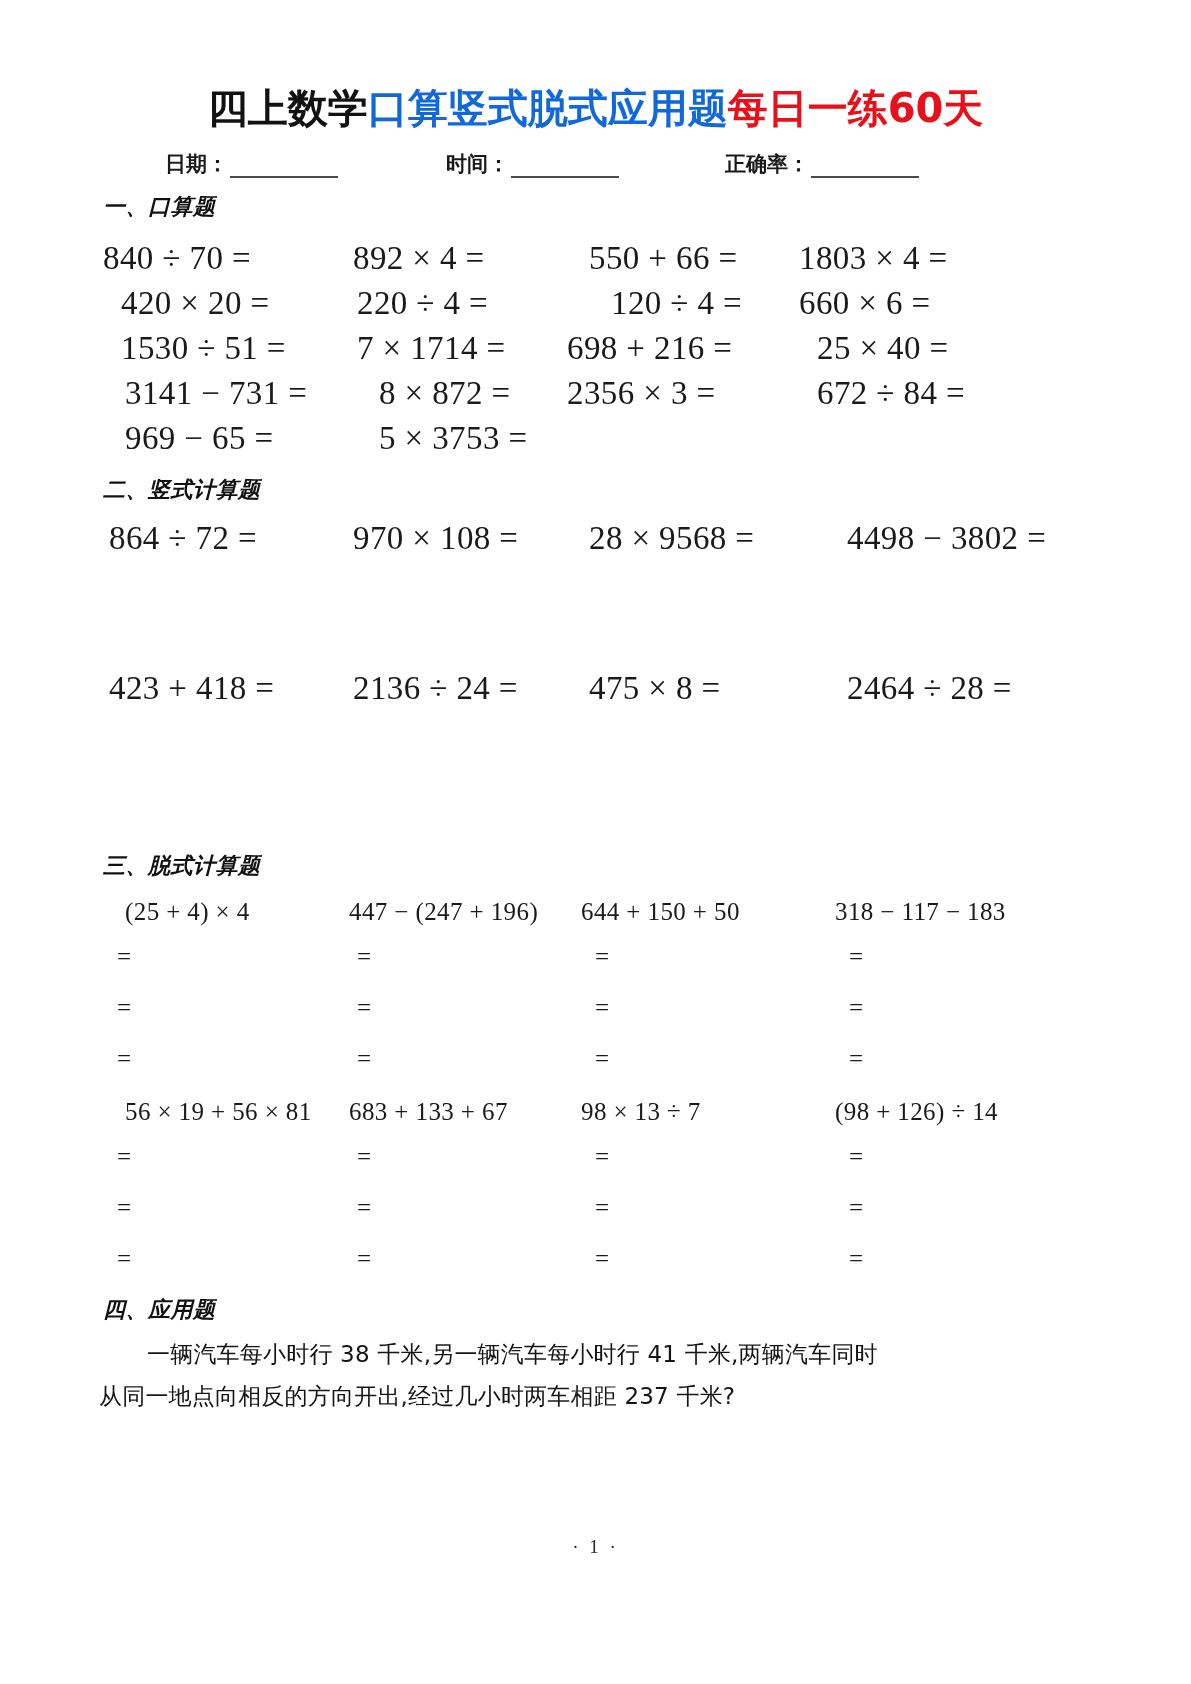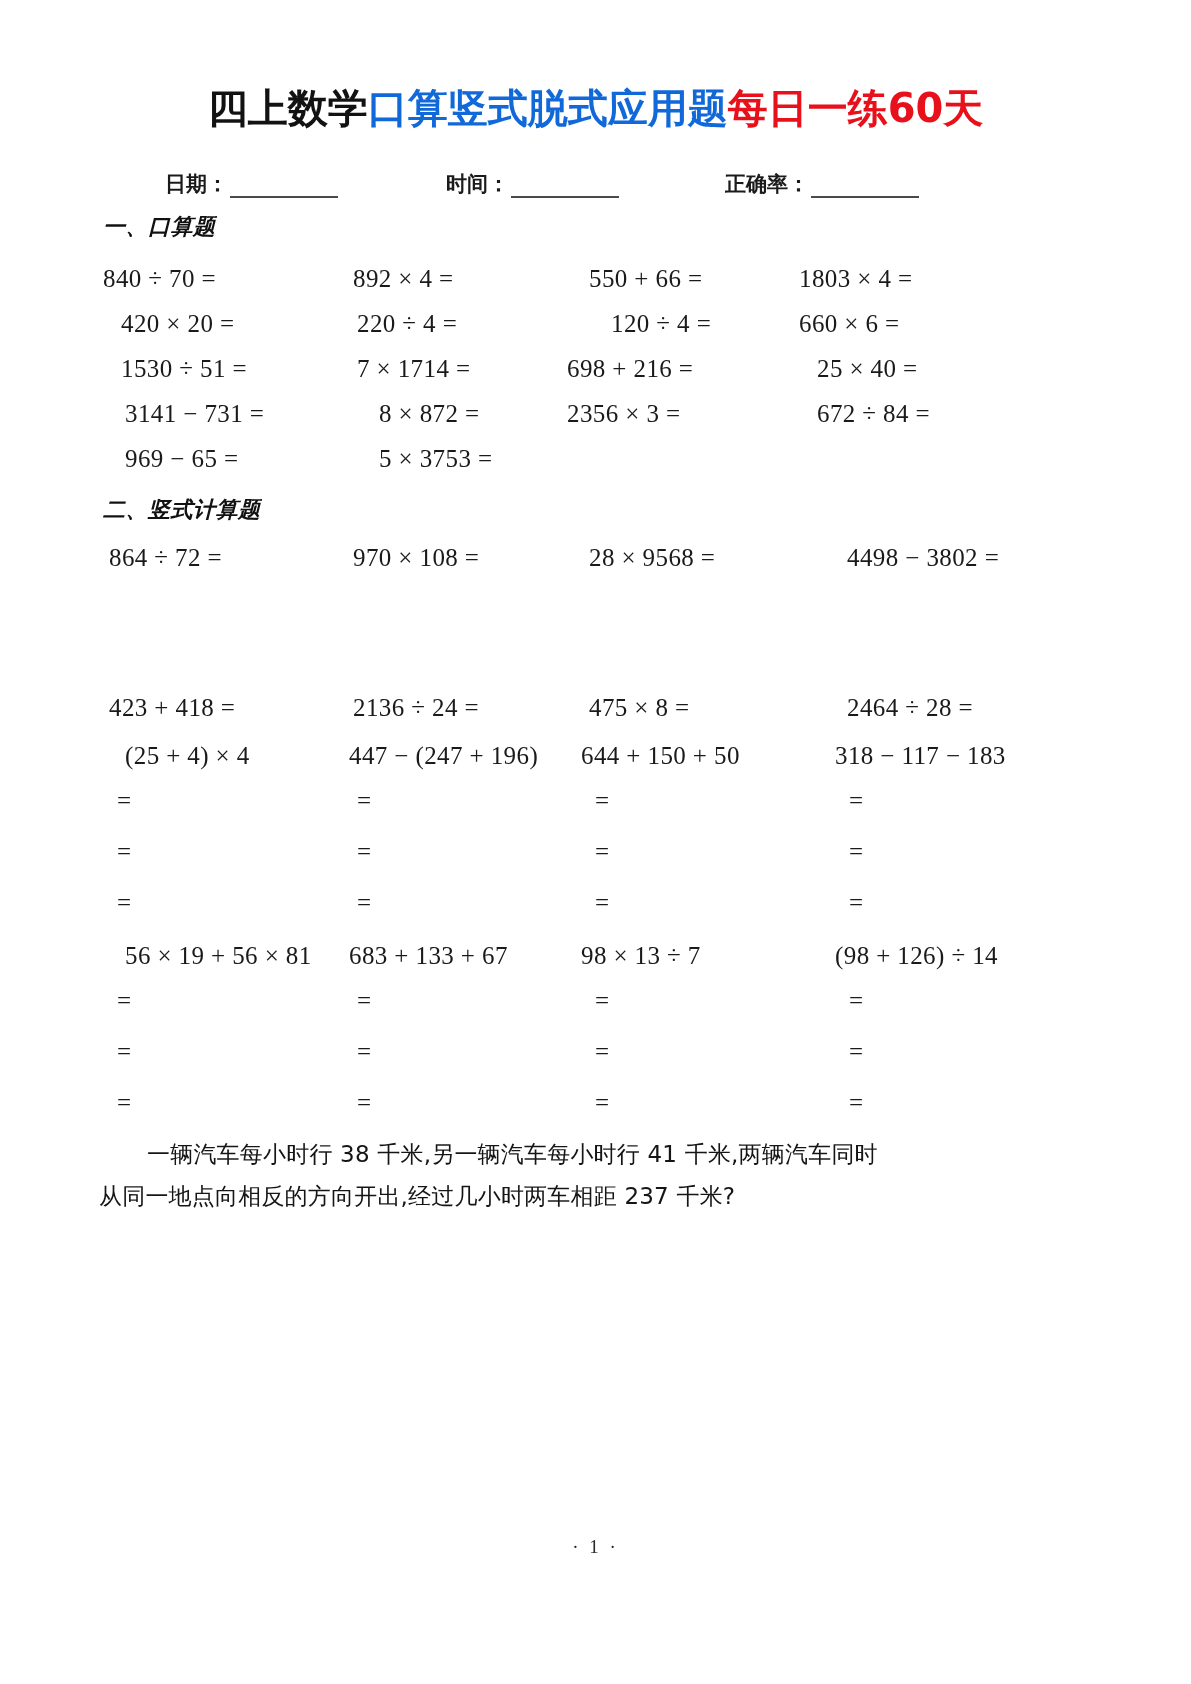--- a/index.html
+++ b/index.html
@@ -35,21 +35,21 @@
     letter-spacing: 0px;
     line-height: 1.1;
   }
   .title .seg-black { color: #121212; }
   .title .seg-blue  { color: #1168d8; }
   .title .seg-red   { color: #e8111b; }
 
   
   .meta-row {
     display: flex;
-    margin-top: 40px;
+    margin-top: 20px;
     padding: 0 10px 0 70px;
     align-items: center;
   }
   .meta-item {
     display: flex;
     align-items: flex-end;
     font-family: "DejaVu Sans", "Liberation Sans", sans-serif;
     font-weight: 700;
     font-size: 21px;
     color: #1a1a1a;
@@ -77,21 +77,21 @@
   }
 
   
   .mgrid {
     display: grid;
     grid-template-columns: 232px 232px 232px 232px;
     margin-left: 8px;
   }
   .mcell {
     font-family: "Liberation Serif", "DejaVu Serif", serif;
-    font-size: 25px;
+    font-size: 33px;
     color: #1a1a1a;
     white-space: nowrap;
     letter-spacing: 0.4px;
   }
 
   
   .oral { margin-top: 14px; }
   .oral .mcell { line-height: 45px; }
   .oral .mcell.c2 { padding-left: 18px; }
   .oral .mcell.c3 { padding-left: 22px; }
@@ -205,20 +205,21 @@
     <div class="mcell c3">28 × 9568 =</div>
     <div class="mcell c4">4498 − 3802 =</div>
   </div>
   <div class="mgrid vert vert-block2">
     <div class="mcell c1">423 + 418 =</div>
     <div class="mcell c2">2136 ÷ 24 =</div>
     <div class="mcell c3">475 × 8 =</div>
     <div class="mcell c4">2464 ÷ 28 =</div>
   </div>
 
+  <div class="sec-head" style="margin-top:146px;">三、脱式计算题</div>
 
   <div class="mgrid tuo tuo-expr">
     <div class="mcell c1">(25 + 4) × 4</div>
     <div class="mcell c2">447 − (247 + 196)</div>
     <div class="mcell c3">644 + 150 + 50</div>
     <div class="mcell c4">318 − 117 − 183</div>
   </div>
   <div class="mgrid tuo eq-row">
     <div class="mcell c1">=</div>
     <div class="mcell c2">=</div>
@@ -256,20 +257,21 @@
     <div class="mcell c3">=</div>
     <div class="mcell c4">=</div>
   </div>
   <div class="mgrid tuo eq-row">
     <div class="mcell c1">=</div>
     <div class="mcell c2">=</div>
     <div class="mcell c3">=</div>
     <div class="mcell c4">=</div>
   </div>
 
+  <div class="sec-head" style="margin-top:14px;">四、应用题</div>
   <div class="word-body">
     <span class="indent"></span><span>一辆汽车每小时行 38 千米,另一辆汽车每小时行 41 千米,两辆汽车同时</span><br>
     <span>从同一地点向相反的方向开出,经过几小时两车相距 237 千米?</span>
   </div>
 
   <div class="footer">· 1 ·</div>
 
 </div>
 
 </body></html>

